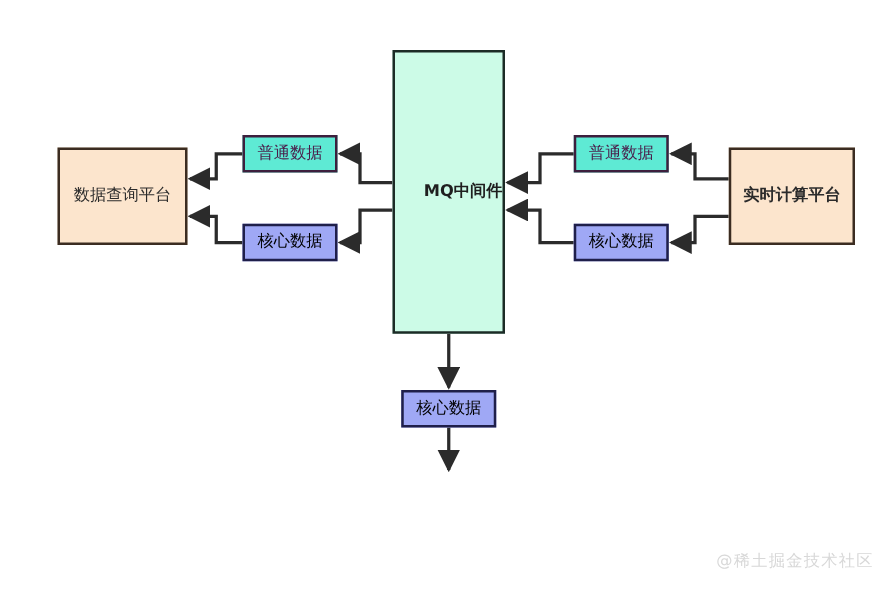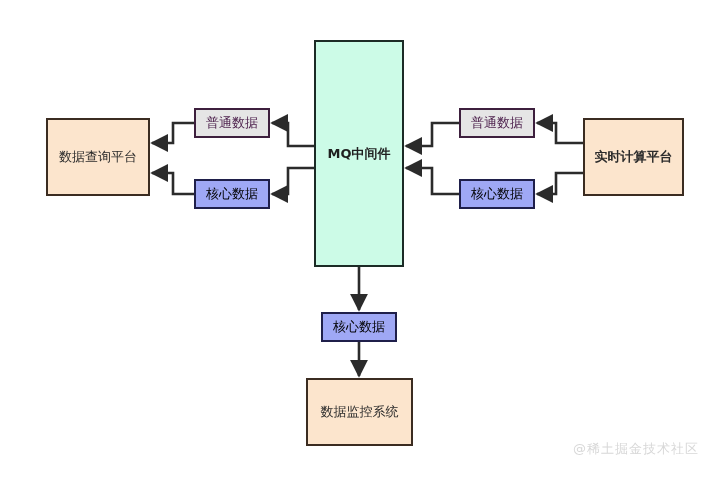--- a/index.html
+++ b/index.html
@@ -38,23 +38,24 @@
     color: #2b2b2b;
     font-size: 13px;
     justify-content: center;
   }
   .node-broker {
     background: #ccfbe7;
     border: 2px solid #1c2b26;
     color: #1f1f1f;
     font-size: 13px;
     font-weight: 600;
+    justify-content: flex-end;
   }
   .node-normal {
-    background: #e5e5e5;
+    background: #5eead4;
     border: 2px solid #3d1f3d;
     color: #4a1d4a;
     font-size: 13px;
   }
   .node-core {
     background: #9fa8f5;
     border: 2px solid #1f1f4a;
     color: #000000;
     font-size: 13px;
   }
@@ -128,19 +129,16 @@
   </div>
 
   <div class="node node-platform" style="left:583px; top:118px; width:101px; height:78px;font-weight:bold;">
     <span>实时计算平台</span>
   </div>
 
   <div class="node node-core" style="left:321px; top:312px; width:76px; height:30px;">
     <span>核心数据</span>
   </div>
 
-  <div class="node node-platform" style="left:306px; top:378px; width:107px; height:68px;">
-    <span>数据监控系统</span>
-  </div>
 
   <div class="watermark" style="right:18px; bottom:22px;">@稀土掘金技术社区</div>
 
 </div>
 
 </body></html>

